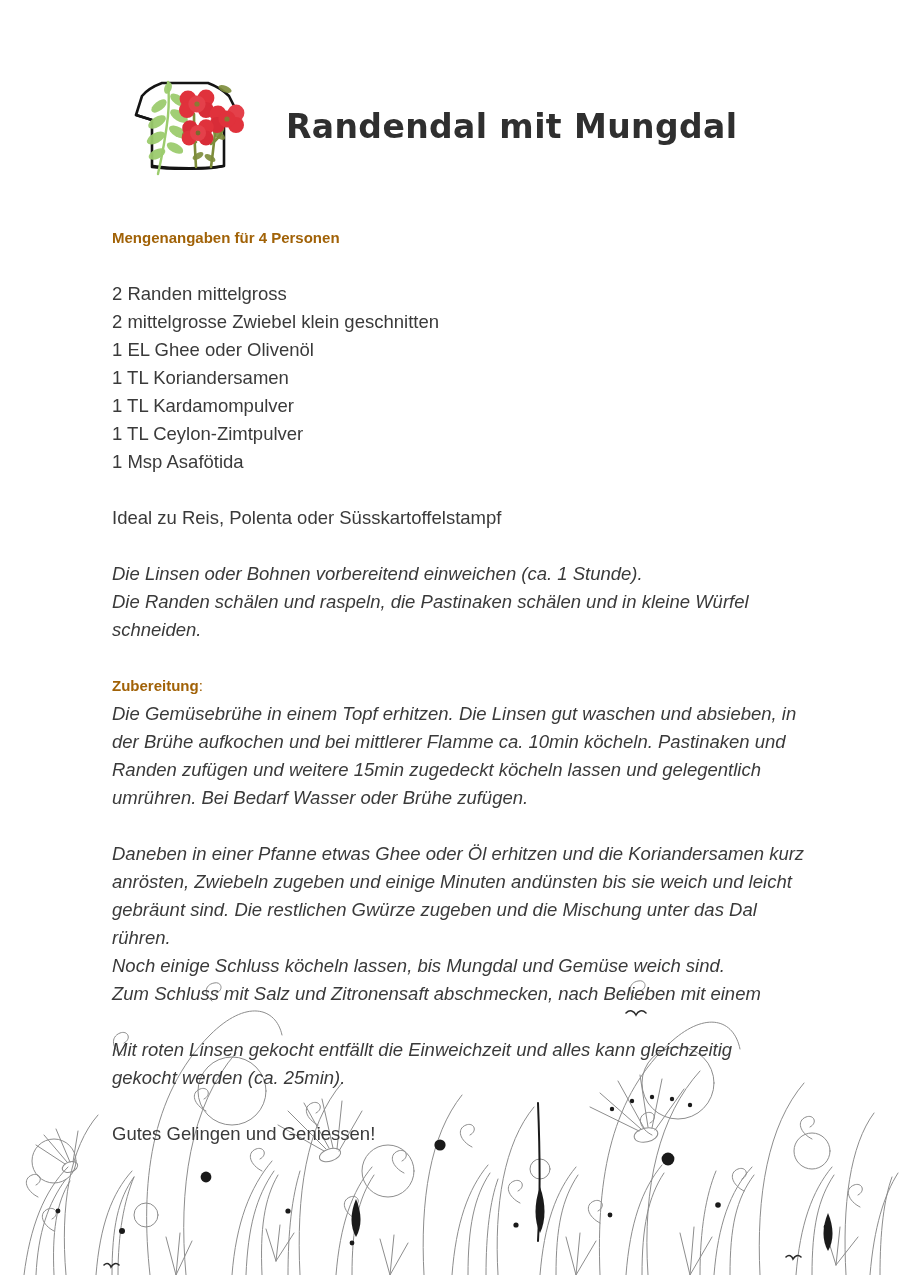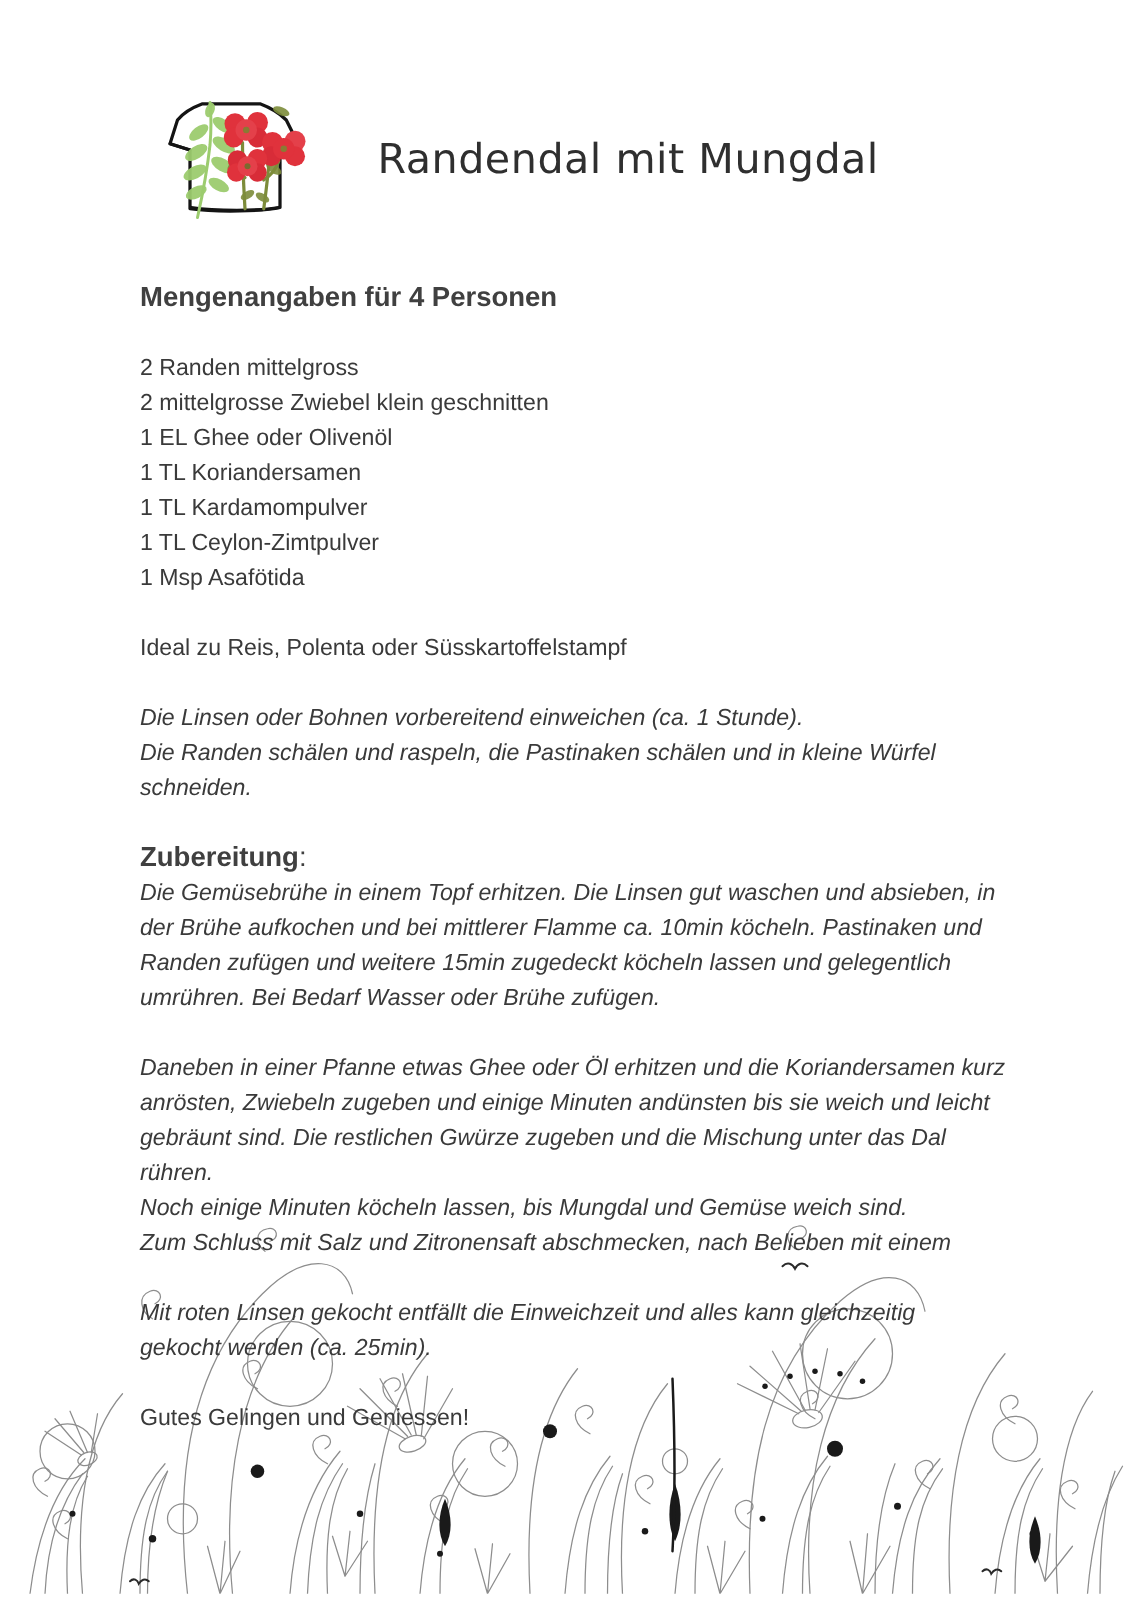--- a/index.html
+++ b/index.html
@@ -29,23 +29,23 @@
     align-items: center;
   }
   .logo {
     width: 146px;
     height: 112px;
     flex: 0 0 146px;
   }
   .logo svg { display: block; width: 146px; height: 112px; }
 
   .doc-title {
-    margin-left: 44px;
+    margin-left: 28px;
     font-size: 33px;
-    font-weight: 400;
+    font-weight: 700;
     letter-spacing: 0.4px;
     color: #2f2f2f;
     white-space: nowrap;
     font-family: "DejaVu Sans", "Liberation Sans", sans-serif;
   }
 
   
   .content {
     position: absolute;
     left: 112px;
@@ -53,24 +53,24 @@
     width: 700px;
     z-index: 3;
   }
   .line {
     font-size: 18.5px;
     line-height: 28px;
     color: #3a3a3a;
     white-space: pre-wrap;
   }
   .section-head {
-    font-size: 22px;
+    font-size: 15px;
     line-height: 28px;
     font-weight: bold;
-    color: #404040;
+    color: #a16207;
   }
   .section-head .colon { font-weight: 400; }
   .spacer-sm { height: 28px; }
   .para .line { white-space: normal; font-style: italic; }
 
   
   .meadow {
     position: absolute;
     left: 0;
     top: 975px;
@@ -191,21 +191,21 @@
       <div class="line">Die Gemüsebrühe in einem Topf erhitzen. Die Linsen gut waschen und absieben, in der Brühe aufkochen und bei mittlerer Flamme ca. 10min köcheln. Pastinaken und Randen zufügen und weitere 15min zugedeckt köcheln lassen und gelegentlich umrühren. Bei Bedarf Wasser oder Brühe zufügen.</div>
     </div>
 
     <div class="spacer-sm"></div>
 
     <div class="para">
       <div class="line">Daneben in einer Pfanne etwas Ghee oder Öl erhitzen und die Koriandersamen kurz anrösten, Zwiebeln zugeben und einige Minuten andünsten bis sie weich und leicht gebräunt sind. Die restlichen Gwürze zugeben und die Mischung unter das Dal rühren.</div>
     </div>
 
     <div class="para">
-      <div class="line">Noch einige Minuten köcheln lassen, bis Mungdal und Gemüse weich sind.</div>
+      <div class="line">Noch einige Schluss köcheln lassen, bis Mungdal und Gemüse weich sind.</div>
       <div class="line">Zum Schluss mit Salz und Zitronensaft abschmecken, nach Belieben mit einem</div>
     </div>
 
     <div class="spacer-sm"></div>
 
     <div class="para">
       <div class="line">Mit roten Linsen gekocht entfällt die Einweichzeit und alles kann gleichzeitig</div>
       <div class="line">gekocht werden (ca. 25min).</div>
     </div>
 

